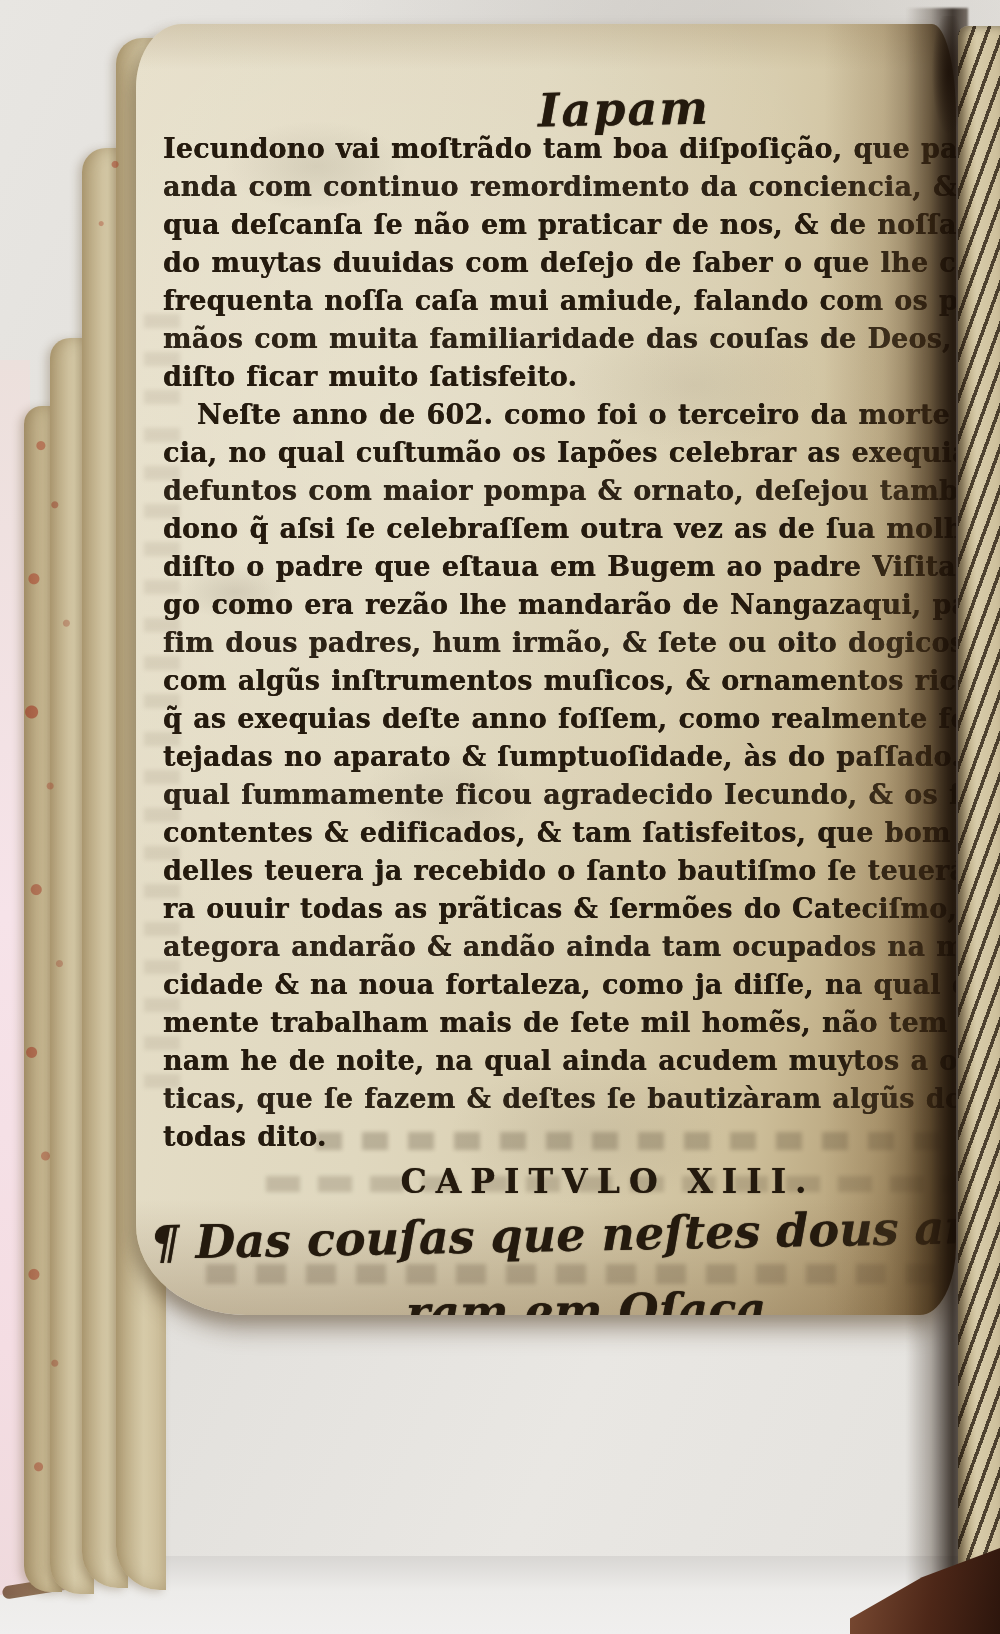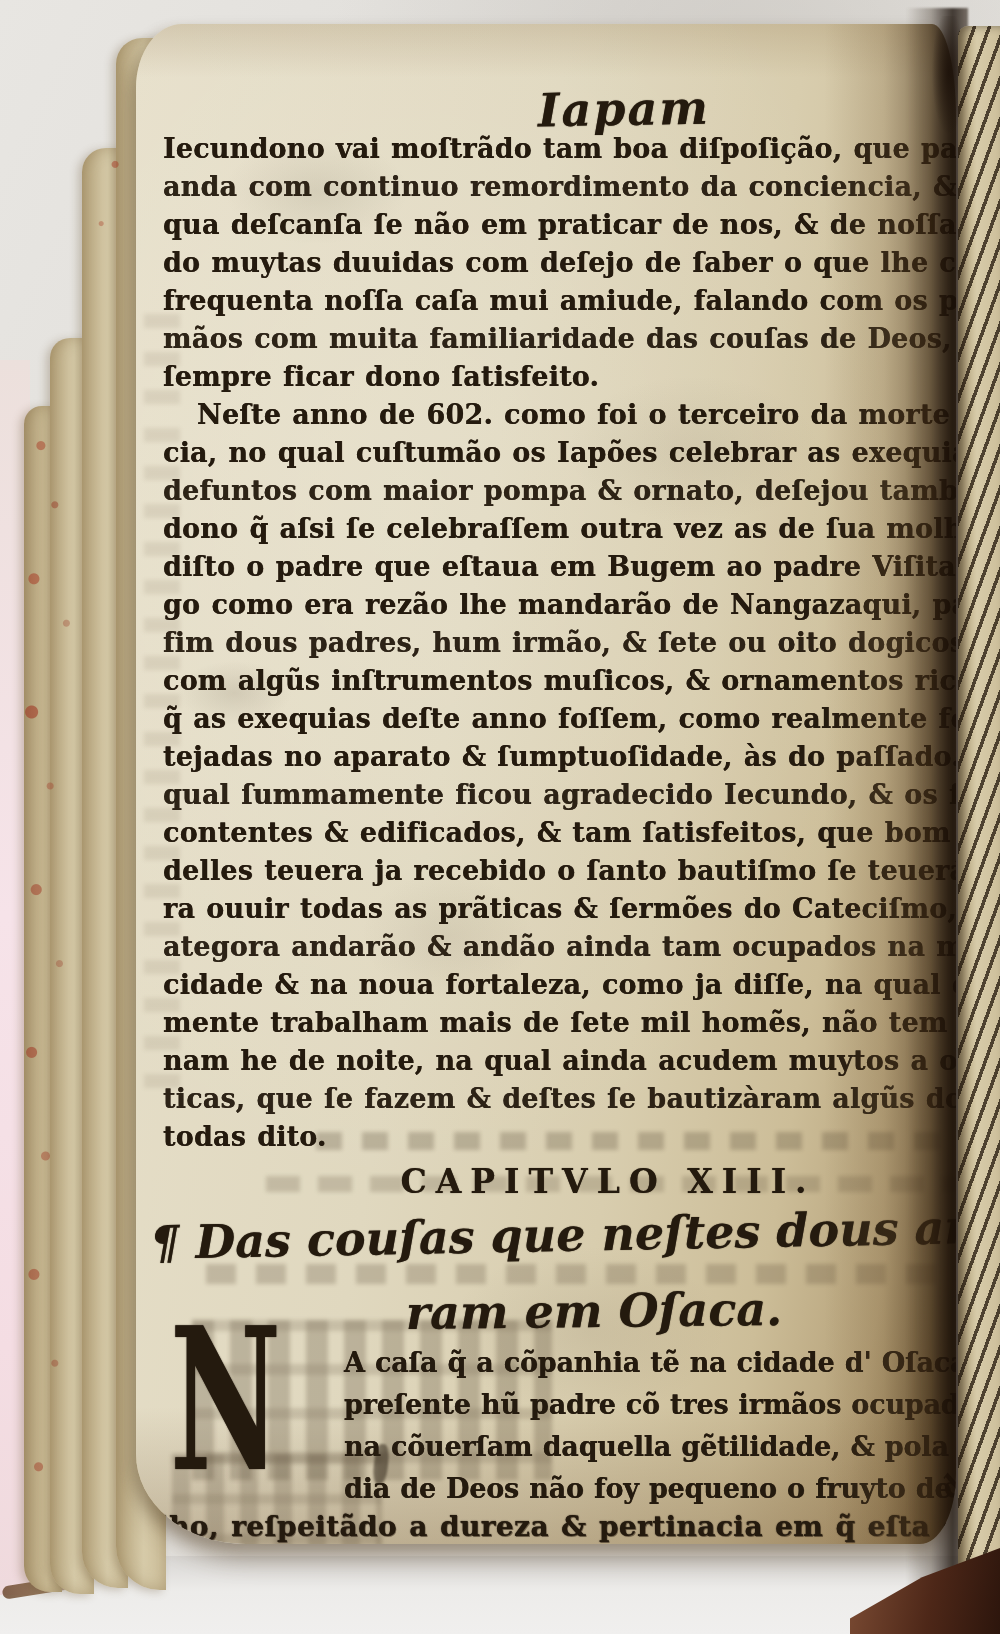--- a/index.html
+++ b/index.html
@@ -39,21 +39,21 @@
       radial-gradient(circle at 10% 40%, rgba(160,55,35,.65) 0 6px, transparent 7px),
       radial-gradient(circle at 26% 45%, rgba(160,55,35,.4) 0 3px, transparent 4px),
       radial-gradient(circle at 14% 52%, rgba(160,55,35,.55) 0 5px, transparent 6px),
       radial-gradient(circle at 34% 57%, rgba(150,52,34,.35) 0 3px, transparent 4px),
       radial-gradient(circle at 10% 63%, rgba(160,55,35,.6) 0 5px, transparent 6px),
       radial-gradient(circle at 22% 70%, rgba(160,55,35,.45) 0 4px, transparent 5px),
       radial-gradient(circle at 12% 78%, rgba(160,55,35,.55) 0 5px, transparent 6px),
       radial-gradient(circle at 30% 84%, rgba(150,52,34,.4) 0 3px, transparent 4px),
       radial-gradient(circle at 16% 91%, rgba(160,55,35,.5) 0 4px, transparent 5px);}
   
-  .leaf{position:absolute;left:136px;top:24px;width:820px;height:1520px;overflow:hidden;
+  .leaf{position:absolute;left:136px;top:24px;width:820px;height:1291px;overflow:hidden;
     border-radius:46px 24px 36px 110px / 64px 92px 70px 90px;
     background:
       radial-gradient(90% 65% at 32% 32%, rgba(255,255,250,.16), transparent 70%),
       linear-gradient(180deg, rgba(140,112,72,.22) 0, rgba(140,112,72,0) 3.5%, rgba(0,0,0,0) 91%, rgba(115,88,55,.3) 100%),
       linear-gradient(100deg,#e7e0cb 0%,#e0d8bf 40%,#d8cdae 62%,#ccbd98 78%,#b6a27a 89%,#8e7850 97%,#6f5836 100%);
     box-shadow:0 16px 22px rgba(80,60,35,.4), -7px 6px 12px rgba(100,80,50,.22);
     color:#241a0e;}
   .mottle{position:absolute;inset:0;pointer-events:none;
     background:
       radial-gradient(16% 5% at 22% 11%, rgba(115,105,85,.14), transparent 70%),
@@ -151,21 +151,21 @@
 
     <div class="running-header">Iapam</div>
 
     <div class="bodytext">
       <div class="bl jline">Iecundono vai moſtrãdo tam boa diſpoſição, que parece q̃</div>
       <div class="bl jline">anda com continuo remordimento da conciencia, &amp; que nun</div>
       <div class="bl jline">qua deſcanſa ſe não em praticar de nos, &amp; de noſſa lei, propon</div>
       <div class="bl jline">do muytas duuidas com deſejo de ſaber o que lhe conuem, &amp;</div>
       <div class="bl jline">frequenta noſſa caſa mui amiude, falando com os padres &amp; ir</div>
       <div class="bl jline">mãos com muita familiaridade das couſas de Deos, moſtrando</div>
-      <div class="bl">ſempre ficar dono ſatisfeito.</div>
+      <div class="bl">diſto ficar muito ſatisfeito.</div>
       <div class="bl ind jline">Neſte anno de 602. como foi o terceiro da morte de Gra</div>
       <div class="bl jline">cia, no qual cuſtumão os Iapões celebrar as exequias de ſeu</div>
       <div class="bl jline">defuntos com maior pompa &amp; ornato, deſejou tambem Iecun</div>
       <div class="bl jline">dono q̃ aſsi ſe celebraſſem outra vez as de ſua molher. Auiſa</div>
       <div class="bl jline">diſto o padre que eſtaua em Bugem ao padre Viſitador, &amp; lo</div>
       <div class="bl jline">go como era rezão lhe mandarão de Nangazaqui, para eſte</div>
       <div class="bl jline">fim dous padres, hum irmão, &amp; ſete ou oito dogicos cantores</div>
       <div class="bl jline">com algũs inſtrumentos muſicos, &amp; ornamentos ricos, pa</div>
       <div class="bl jline">q̃ as exequias deſte anno foſſem, como realmente foraõ, aua</div>
       <div class="bl jline">tejadas no aparato &amp; ſumptuoſidade, às do paſſado. Com</div>

